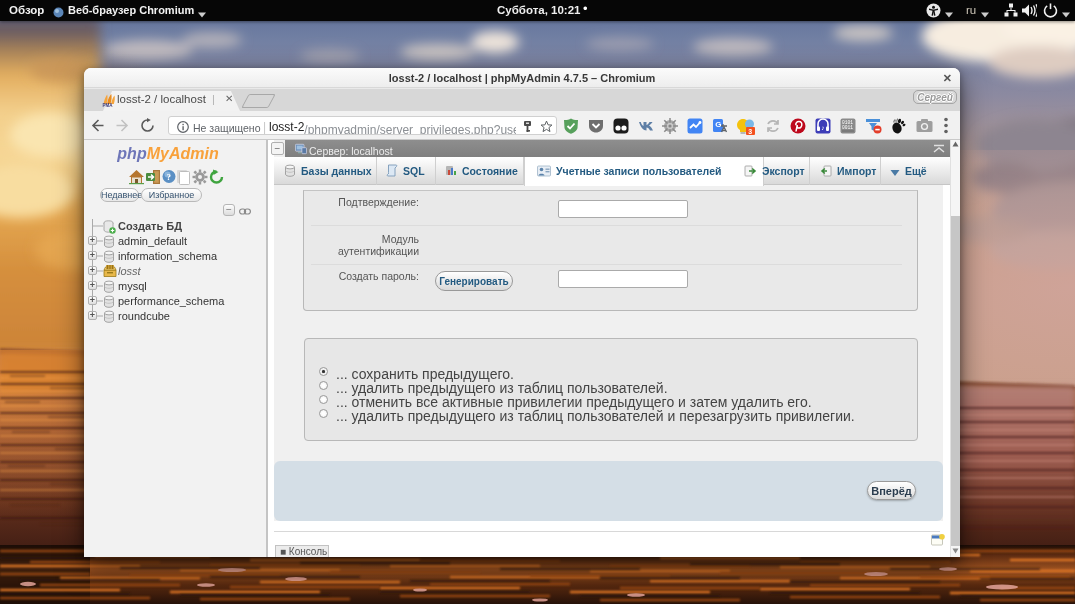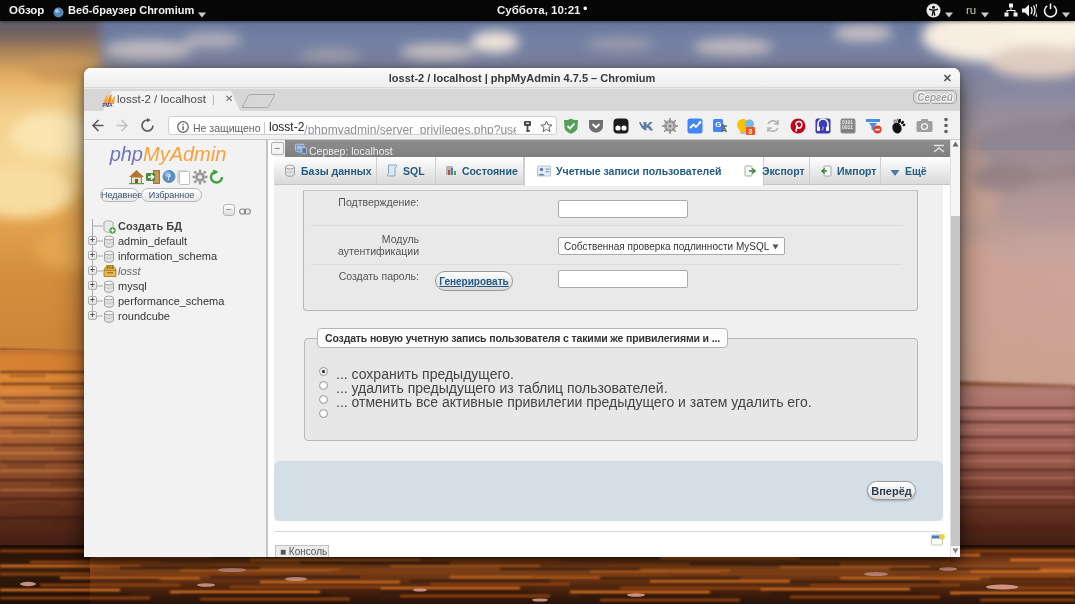--- a/index.html
+++ b/index.html
@@ -49,21 +49,21 @@
   
   #content { left:0; top:72px; width:876px; height:417px; background:#fff; overflow:hidden; }
   #sidebar { left:0; top:0; width:184px; height:417px; background:#f2f2f2;
     border-right:2px solid #c4c4c4; }
   #mainbg { left:190px; top:0; width:669px; height:381px; background:#f0f0f0; }
   #vscroll { left:866px; top:0; width:10px; height:417px; background:#f5f5f5; border-left:1px solid #e0e0e0; }
   #vthumb { left:867px; top:76px; width:9px; height:330px; background:#c6c6c6; }
 
   
   #pmalogo { left:0; top:3px; width:168px; text-align:center; line-height:22px;
-    font-size:20px; font-weight:normal; font-style:italic; letter-spacing:0px; }
+    font-size:16px; font-weight:bold; font-style:italic; letter-spacing:0px; }
   #pmalogo .b { color:#6e76b8; } #pmalogo .o { color:#f8a13b; }
   .navpill { position:absolute; top:48px; height:14px; border:1px solid #b9b9b9; border-radius:8px;
     background:linear-gradient(#ffffff,#e8e8e8); font-size:9px; color:#35526f; text-align:center; line-height:13px; }
   .sqbtn { position:absolute; top:64px; width:12px; height:12px; border:1px solid #b5b5b5; border-radius:3px;
     background:linear-gradient(#fdfdfd,#dcdcdc); color:#777; font-size:10px; line-height:10px; text-align:center; }
   .trow { position:absolute; left:34px; font-size:11px; color:#333; height:15px; line-height:15px; }
   .plus { position:absolute; left:4px; width:9px; height:9px; border:1px solid #b0b0b0; border-radius:2px;
     background:linear-gradient(#fff,#ddd); color:#555; font-size:9px; line-height:7px; text-align:center; font-weight:bold;}
   .ticon { position:absolute; left:19px; }
 
@@ -81,21 +81,21 @@
   #mtab4 { background:#fff; height:29px; border-left:1px solid #cfcfcf; }
 
   
   fieldset { border:1px solid #b8b8b8; border-radius:4px; background:#e9e9e9; position:absolute; }
   #fs1 { left:219px; top:50px; width:615px; height:121px; border-top:1px solid #c4c4c4; border-radius:0 0 4px 4px; }
   .frow-line { position:absolute; left:227px; width:591px; height:1px; background:#dcdcdc; }
   .flabel { position:absolute; font-size:10.5px; color:#555; text-align:right; }
   .finput { position:absolute; background:#fff; border:1px solid #aaa; border-radius:2px; }
   #genbtn { left:351px; top:131px; width:78px; height:20px; border:1px solid #999; border-radius:11px;
     background:linear-gradient(#ffffff,#d8d8d8); font-size:10px; font-weight:bold; color:#235a81;
-    text-align:center; line-height:19px;text-decoration:underline; }
+    text-align:center; line-height:19px; }
   #fs2 { left:220px; top:198px; width:614px; height:103px; background:#e7e7e7; }
   #legend2 { left:233px; top:188px; height:20px; background:#fcfcfc; border:1px solid #b5b5b5;
     border-radius:4px; font-size:10.5px; font-weight:bold; color:#333; line-height:18px; padding:0 7px; letter-spacing:-0.15px; }
   .radio { position:absolute; left:235px; width:9px; height:9px; border-radius:50%;
     border:1px solid #9a9a9a; background:radial-gradient(#fff 30%, #e8e8e8); }
   .radio.sel::after { content:""; position:absolute; left:2px; top:2px; width:3px; height:3px;
     border-radius:50%; background:#333; box-shadow:0 0 1px #333; }
   .rlabel { position:absolute; left:252px; font-size:14px; color:#444; }
 
   #footerbar { left:190px; top:321px; width:669px; height:60px; background:#d4dee6; border-radius:6px; }
@@ -629,38 +629,33 @@
             <path d="M0.5,1 H9.5 L5,7 Z" fill="#4a7aa5"></path>
           </svg>Ещё</div>
     </div>
 
     <fieldset id="fs1"></fieldset>
     <div class="frow-line" style="top:85px"></div>
     <div class="frow-line" style="top:124px"></div>
     <div class="flabel" style="left:215px; top:56px; width:120px;">Подтверждение:</div>
     <div class="finput" style="left:474px; top:60px; width:130px; height:18px;"></div>
     <div class="flabel" style="left:215px; top:93px; width:120px;">Модуль<br>аутентификации</div>
-    <div class="finput" style="left:474px; top:97px; width:227px; height:18px; font-size:10px; color:#333; line-height:17px; padding-left:5px; white-space:nowrap; overflow:hidden;">Собственная проверка подлинности MySQL
-      <svg style="position:absolute; right:5px; top:6px;" width="7" height="6" viewBox="0 0 7 6">
-          <path d="M0.5,0.5 H6.5 L3.5,5.5 Z" fill="#555"></path>
-        </svg>
-    </div>
     <div class="flabel" style="left:215px; top:130px; width:120px;">Создать пароль:</div>
     <div id="genbtn" class="abs">Генерировать</div>
     <div class="finput" style="left:474px; top:130px; width:130px; height:18px;"></div>
 
     <fieldset id="fs2"></fieldset>
-    <div id="legend2" class="abs">Создать новую учетную запись пользователя с такими же привилегиями и ...</div>
     <div class="radio sel" style="top:227px"></div>
     <div class="rlabel" style="top:226px">... сохранить предыдущего.</div>
     <div class="radio" style="top:241px"></div>
     <div class="rlabel" style="top:240px">... удалить предыдущего из таблиц пользователей.</div>
     <div class="radio" style="top:255px"></div>
     <div class="rlabel" style="top:254px">... отменить все активные привилегии предыдущего и затем удалить его.</div>
     <div class="radio" style="top:269px"></div>
+    <div class="rlabel" style="top:268px">... удалить предыдущего из таблиц пользователей и перезагрузить привилегии.</div>
 
     <div id="footerbar" class="abs"></div>
     <div id="fwdbtn" class="abs">Вперёд</div>
     <div id="botline" class="abs"></div>
     <svg class="abs" style="left:847px; top:394px;" width="14" height="12" viewBox="0 0 14 12">
       <rect x="0.5" y="1" width="11" height="10" rx="1" fill="#fdfdf5" stroke="#b9b9a9" stroke-width="0.8"></rect>
       <rect x="1" y="1.5" width="10" height="3" fill="#4a7ac0"></rect>
       <circle cx="11" cy="2.8" r="2.8" fill="#f0d040"></circle>
     </svg>
     <div id="consoletab" class="abs">■ Консоль</div>

